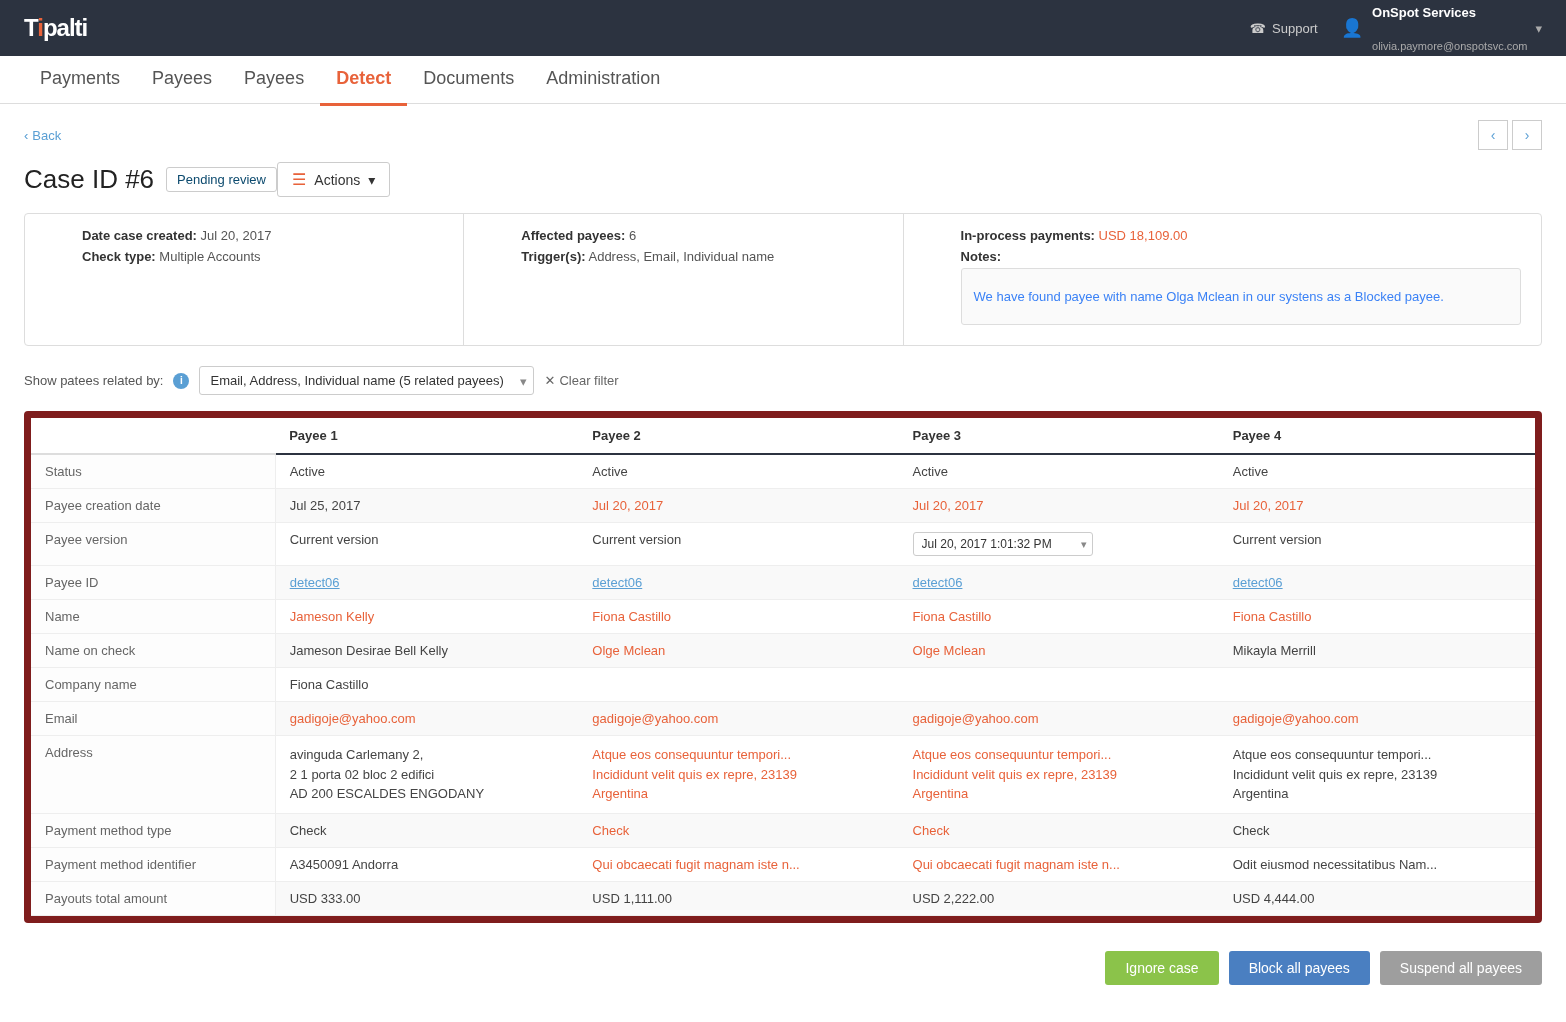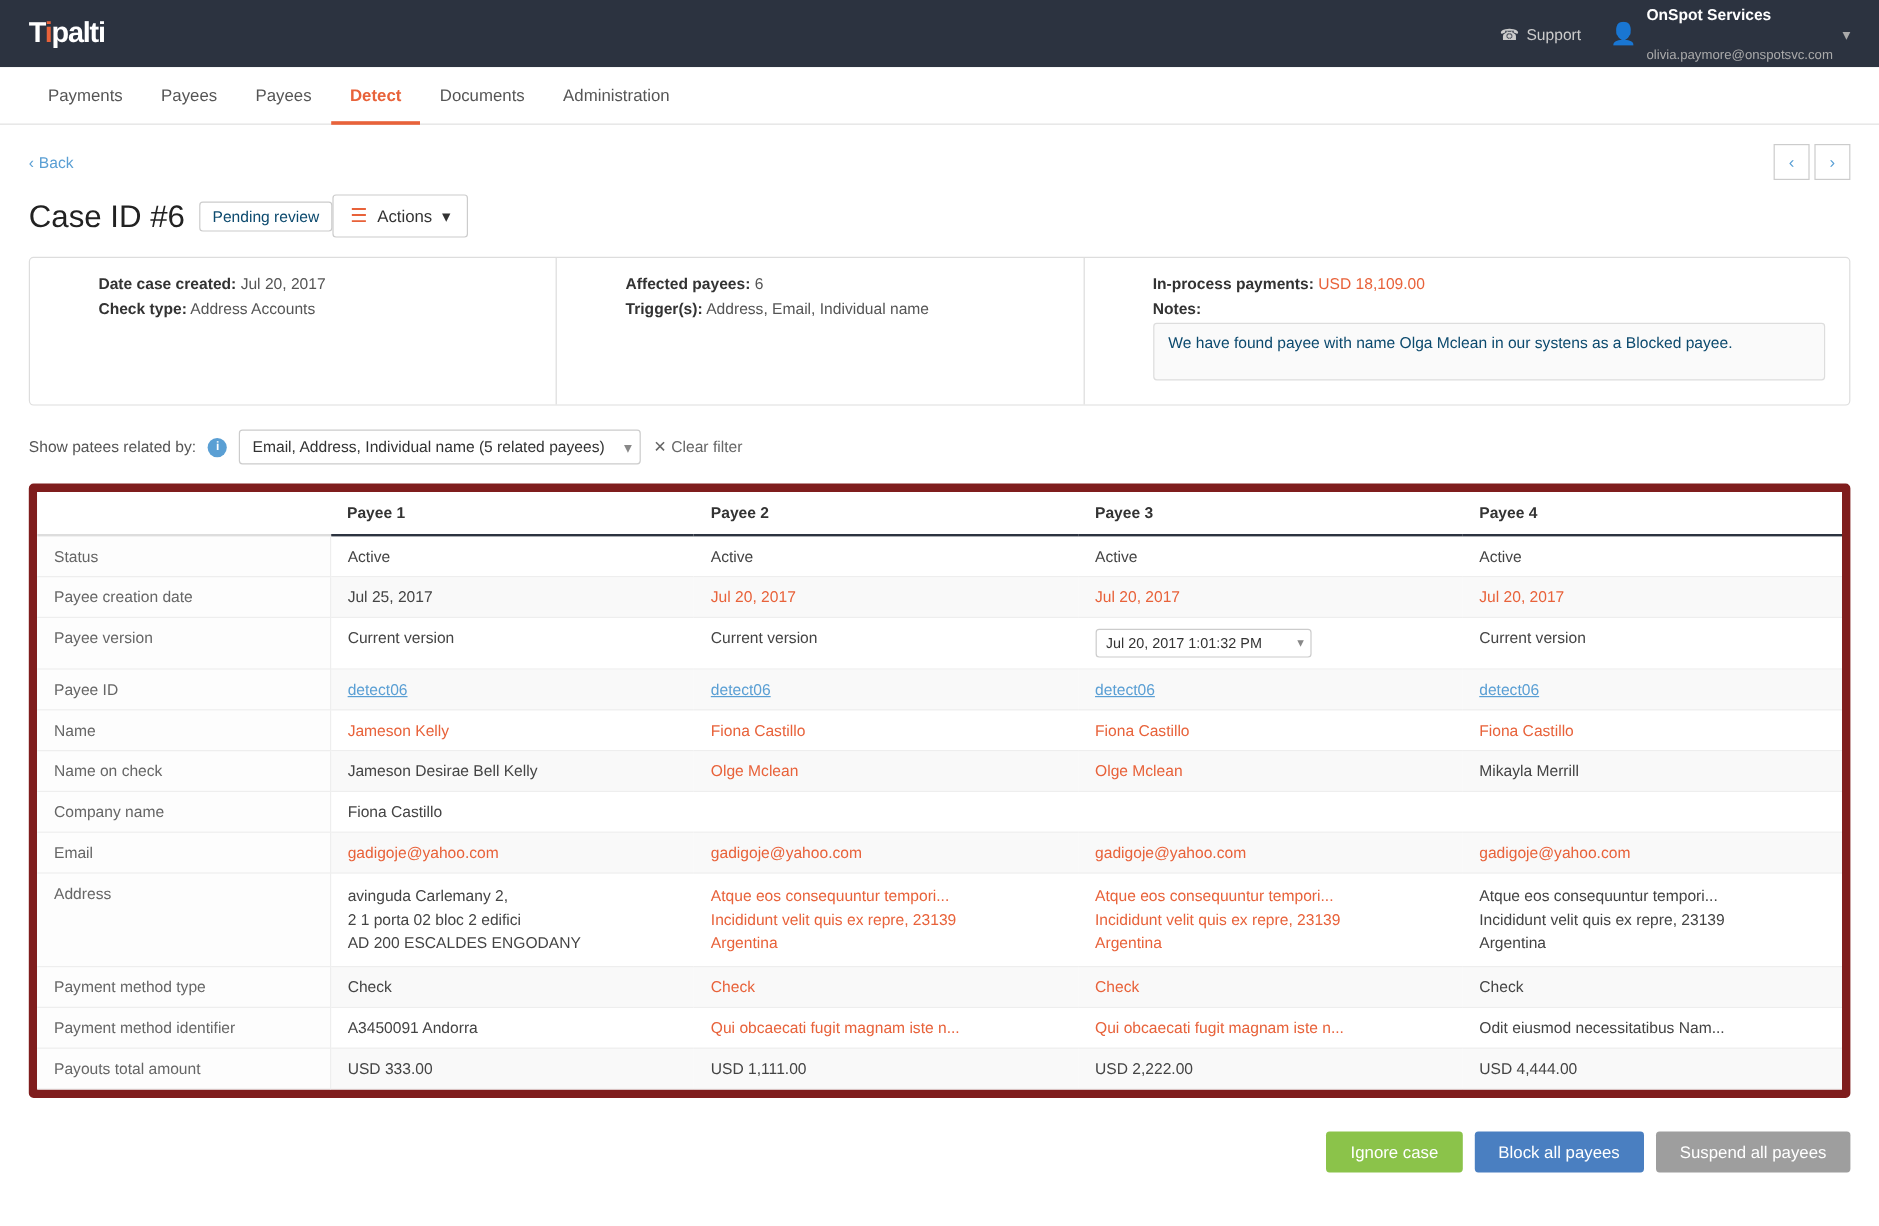--- a/index.html
+++ b/index.html
@@ -33,21 +33,21 @@
       border-bottom: 1px solid #ddd;
       display: flex;
       align-items: center;
       padding: 0 24px;
       height: 48px;
     }
     .nav-item {
       padding: 14px 16px;
       cursor: pointer;
       color: #555;
-      font-size: 14px;
+      font-size: 18px;
       text-decoration: none;
       border-bottom: 3px solid transparent;
       margin-bottom: -1px;
     }
     .nav-item.active { color: #e8623a; border-bottom: 3px solid #e8623a; font-weight: 600; }
 
     
     .content-wrap { padding: 16px 24px; background: #fff; min-height: calc(100vh - 104px); }
 
     
@@ -127,23 +127,23 @@
       border-right: 1px solid #ddd;
     }
     .case-info-section:last-child { border-right: none; flex: 1.5; }
     .case-info-label { font-weight: 600; color: #333; font-size: 13px; }
     .case-info-value { color: #555; font-size: 13px; }
     .case-info-row { margin-bottom: 6px; margin-left: 37px; }
     .highlight-orange { color: #e8623a; }
     .notes-box {
       border: 1px solid #ddd;
       border-radius: 3px;
-      padding: 8px 12px;
-      font-size: 13px;
-      color: #0c4a6e;
+      padding: 20px 12px;
+      font-size: 13px;
+      color: #3b82f6;
       background: #fafafa;
       margin-top: 4px;
       min-height: 48px;
     }
 
     
     .filter-row {
       display: flex;
       align-items: center;
       gap: 10px;
@@ -349,21 +349,21 @@
   </div>
 
   <div class="case-info-box">
     <div class="case-info-section">
       <div class="case-info-row">
         <span class="case-info-label">Date case created:</span>
         <span class="case-info-value">Jul 20, 2017</span>
       </div>
       <div class="case-info-row">
         <span class="case-info-label">Check type:</span>
-        <span class="case-info-value">Address Accounts</span>
+        <span class="case-info-value">Multiple Accounts</span>
       </div>
     </div>
     <div class="case-info-section">
       <div class="case-info-row">
         <span class="case-info-label">Affected payees:</span>
         <span class="case-info-value">6</span>
       </div>
       <div class="case-info-row">
         <span class="case-info-label">Trigger(s):</span>
         <span class="case-info-value">Address, Email, Individual name</span>

